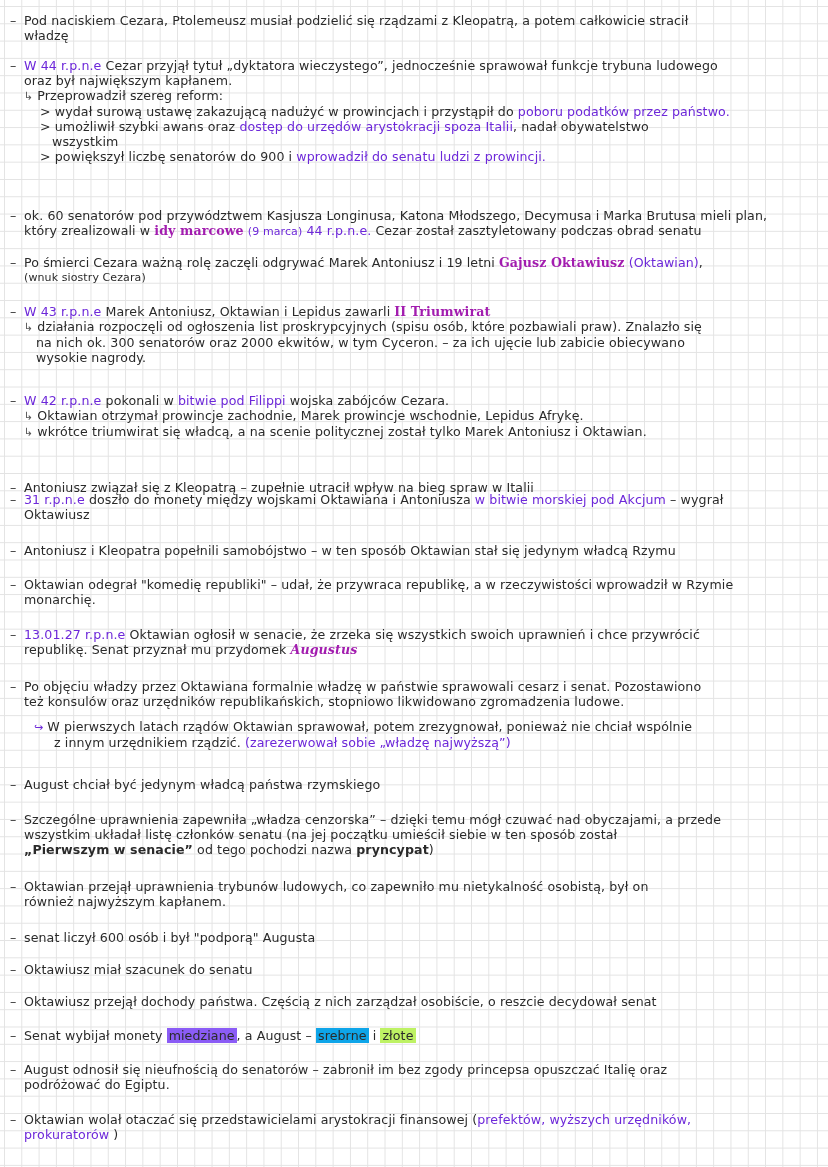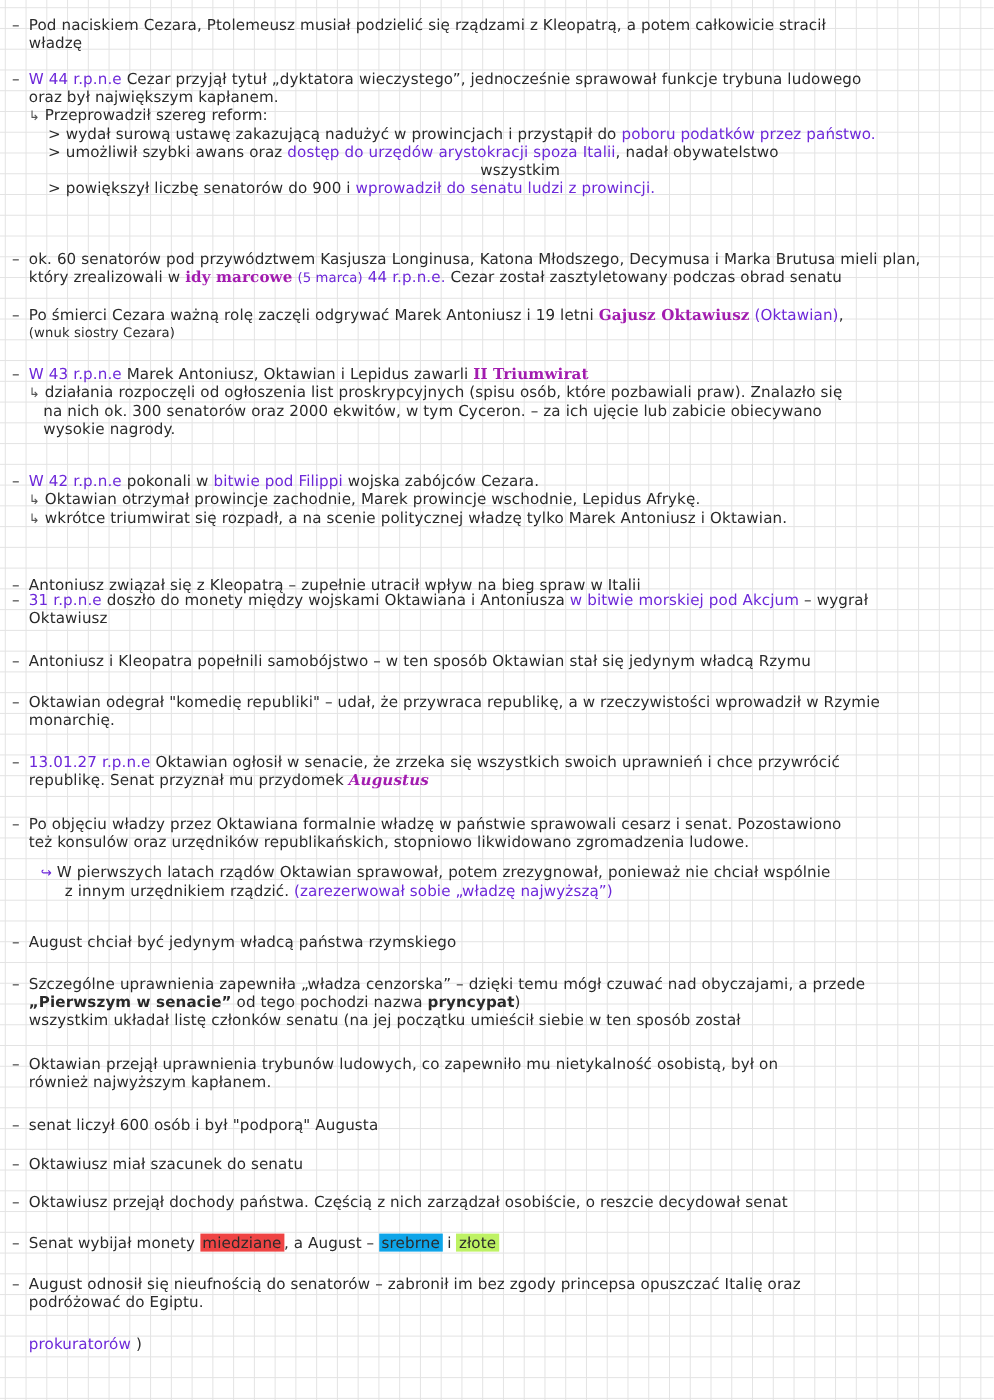--- a/index.html
+++ b/index.html
@@ -19,26 +19,26 @@
   .note {
     position: absolute; left: 10px; width: 805px;
     font-size: 12.6px; line-height: 15px;
     letter-spacing: 0.1px;
   }
   .note .dash { display: inline-block; width: 14px; color: #333; }
   .note .line { white-space: nowrap; }
   .note .cont { padding-left: 14px; }
   .sub { padding-left: 14px; white-space: nowrap; }
   .sub2 { padding-left: 30px; white-space: nowrap; }
-  .sub2c { padding-left: 42px; white-space: nowrap; text-align: center; }
+  .sub2c { padding-left: 42px; white-space: nowrap; }
   .arrow { color: #555; margin-right: 4px; font-size: 11px; }
   .purple { color: #6d28d9; }
   .bold-purple { color: #a21caf; font-weight: bold; font-family: "DejaVu Serif", serif; }
   .bold { font-weight: bold; }
-  .hl-copper { background: #ef4444; padding: 0 2px; }
+  .hl-copper { background: #8b5cf6; padding: 0 2px; }
   .hl-silver { background: #0ea5e9; padding: 0 2px; }
   .hl-gold { background: #bef264; padding: 0 2px; }
   .small { font-size: 11px; }
 </style>
 </head>
 <body>
 
 <div class="page">
 
   <div class="note" style="top:13px">
@@ -51,39 +51,39 @@
     <div class="cont">oraz był największym kapłanem.</div>
     <div class="sub"><span class="arrow">↳</span><span>Przeprowadził szereg reform:</span></div>
     <div class="sub2"><span>&gt;</span> <span>wydał surową ustawę zakazującą nadużyć w prowincjach i przystąpił do </span><span class="purple">poboru podatków przez państwo.</span></div>
     <div class="sub2"><span>&gt;</span> <span>umożliwił szybki awans oraz </span><span class="purple">dostęp do urzędów arystokracji spoza Italii</span><span>, nadał obywatelstwo</span></div>
     <div class="sub2c">wszystkim</div>
     <div class="sub2"><span>&gt;</span> <span>powiększył liczbę senatorów do 900 i </span><span class="purple">wprowadził do senatu ludzi z prowincji.</span></div>
   </div>
 
   <div class="note" style="top:208px">
     <div class="line"><span class="dash">–</span><span>ok. 60 senatorów pod przywództwem Kasjusza Longinusa, Katona Młodszego, Decymusa i Marka Brutusa mieli plan,</span></div>
-    <div class="cont line"><span>który zrealizowali w </span><span class="bold-purple">idy marcowe</span> <span class="purple small">(5 marca)</span> <span class="purple">44 r.p.n.e.</span> <span>Cezar został zasztyletowany podczas obrad senatu</span></div>
+    <div class="cont line"><span>który zrealizowali w </span><span class="bold-purple">idy marcowe</span> <span class="purple small">(9 marca)</span> <span class="purple">44 r.p.n.e.</span> <span>Cezar został zasztyletowany podczas obrad senatu</span></div>
   </div>
 
   <div class="note" style="top:255px">
     <div class="line"><span class="dash">–</span><span>Po śmierci Cezara ważną rolę zaczęli odgrywać Marek Antoniusz i 19 letni </span><span class="bold-purple">Gajusz Oktawiusz</span> <span class="purple">(Oktawian)</span><span>,</span></div>
     <div class="cont small">(wnuk siostry Cezara)</div>
   </div>
 
   <div class="note" style="top:304px">
     <div class="line"><span class="dash">–</span><span class="purple">W 43 r.p.n.e</span> <span>Marek Antoniusz, Oktawian i Lepidus zawarli</span> <span class="bold-purple">II Triumwirat</span></div>
     <div class="sub"><span class="arrow">↳</span><span>działania rozpoczęli od ogłoszenia list proskrypcyjnych (spisu osób, które pozbawiali praw). Znalazło się</span></div>
     <div class="sub2" style="padding-left:26px">na nich ok. 300 senatorów oraz 2000 ekwitów, w tym Cyceron. – za ich ujęcie lub zabicie obiecywano</div>
     <div class="sub2" style="padding-left:26px">wysokie nagrody.</div>
   </div>
 
   <div class="note" style="top:393px">
     <div class="line"><span class="dash">–</span><span class="purple">W 42 r.p.n.e</span> <span>pokonali w </span><span class="purple">bitwie pod Filippi</span> <span>wojska zabójców Cezara.</span></div>
     <div class="sub"><span class="arrow">↳</span><span>Oktawian otrzymał prowincje zachodnie, Marek prowincje wschodnie, Lepidus Afrykę.</span></div>
-    <div class="sub"><span class="arrow">↳</span><span>wkrótce triumwirat się rozpadł, a na scenie politycznej władzę tylko Marek Antoniusz i Oktawian.</span></div>
+    <div class="sub"><span class="arrow">↳</span><span>wkrótce triumwirat się władcą, a na scenie politycznej został tylko Marek Antoniusz i Oktawian.</span></div>
   </div>
 
   <div class="note" style="top:480px">
     <div class="line"><span class="dash">–</span><span>Antoniusz związał się z Kleopatrą – zupełnie utracił wpływ na bieg spraw w Italii</span></div>
   </div>
 
   <div class="note" style="top:492px">
     <div class="line"><span class="dash">–</span><span class="purple">31 r.p.n.e</span> <span>doszło do monety między wojskami Oktawiana i Antoniusza </span><span class="purple">w bitwie morskiej pod Akcjum</span> <span>– wygrał</span></div>
     <div class="cont">Oktawiusz</div>
   </div>
@@ -109,22 +109,22 @@
     <div class="sub" style="padding-left:24px"><span class="purple arrow">↪</span><span>W pierwszych latach rządów Oktawian sprawował, potem zrezygnował, ponieważ nie chciał wspólnie</span></div>
     <div class="sub2" style="padding-left:44px"><span>z innym urzędnikiem rządzić. </span><span class="purple">(zarezerwował sobie „władzę najwyższą”)</span></div>
   </div>
 
   <div class="note" style="top:777px">
     <div class="line"><span class="dash">–</span><span>August chciał być jedynym władcą państwa rzymskiego</span></div>
   </div>
 
   <div class="note" style="top:812px">
     <div class="line"><span class="dash">–</span><span>Szczególne uprawnienia zapewniła „władza cenzorska” – dzięki temu mógł czuwać nad obyczajami, a przede</span></div>
+    <div class="cont">wszystkim układał listę członków senatu (na jej początku umieścił siebie w ten sposób został</div>
     <div class="cont line"><span class="bold">„Pierwszym w senacie”</span> <span>od tego pochodzi nazwa</span> <span class="bold">pryncypat</span><span>)</span></div>
-    <div class="cont">wszystkim układał listę członków senatu (na jej początku umieścił siebie w ten sposób został</div>
   </div>
 
   <div class="note" style="top:879px">
     <div class="line"><span class="dash">–</span><span>Oktawian przejął uprawnienia trybunów ludowych, co zapewniło mu nietykalność osobistą, był on</span></div>
     <div class="cont">również najwyższym kapłanem.</div>
   </div>
 
   <div class="note" style="top:930px">
     <div class="line"><span class="dash">–</span><span>senat liczył 600 osób i był "podporą" Augusta</span></div>
   </div>
@@ -140,16 +140,17 @@
   <div class="note" style="top:1028px">
     <div class="line"><span class="dash">–</span><span>Senat wybijał monety </span><span class="hl-copper">miedziane</span><span>, a August – </span><span class="hl-silver">srebrne</span><span> i </span><span class="hl-gold">złote</span></div>
   </div>
 
   <div class="note" style="top:1062px">
     <div class="line"><span class="dash">–</span><span>August odnosił się nieufnością do senatorów – zabronił im bez zgody princepsa opuszczać Italię oraz</span></div>
     <div class="cont">podróżować do Egiptu.</div>
   </div>
 
   <div class="note" style="top:1112px">
+    <div class="line"><span class="dash">–</span><span>Oktawian wolał otaczać się przedstawicielami arystokracji finansowej (</span><span class="purple">prefektów, wyższych urzędników,</span></div>
     <div class="cont line"><span class="purple">prokuratorów</span> <span>)</span></div>
   </div>
 
 </div>
 
 </body></html>

